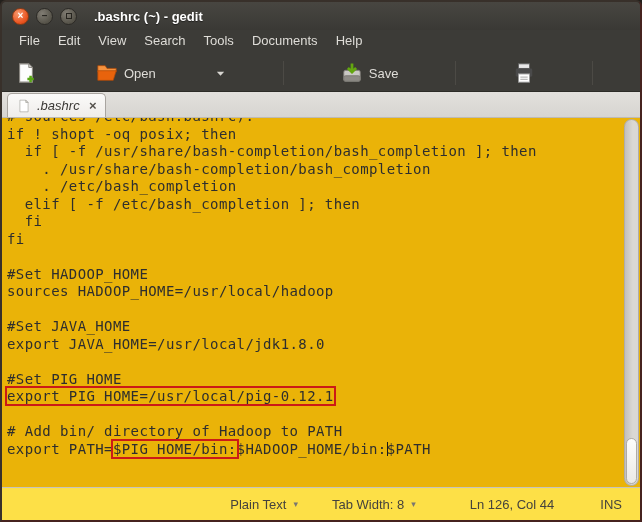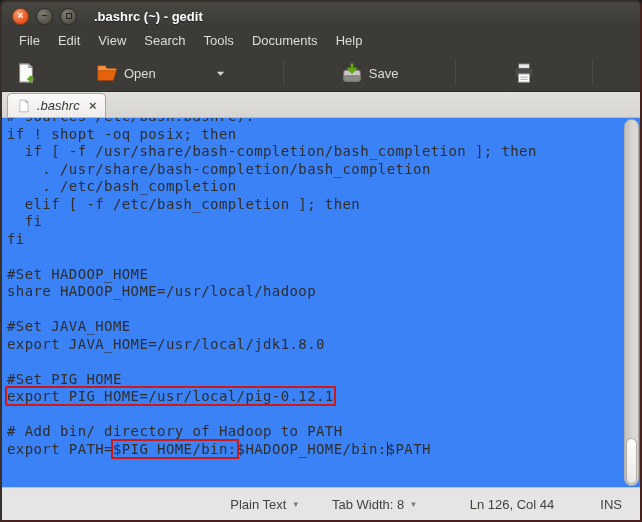--- a/index.html
+++ b/index.html
@@ -34,33 +34,33 @@
   .tb-sep{width:1px;height:24px;background:#2c2b27;border-right:1px solid #4c4a45;margin:0 5px;}
   
   .tabbar{height:26px;flex:0 0 26px;background:linear-gradient(#e2e0dc,#d7d5d1);
     display:flex;align-items:flex-end;padding-left:5px;border-bottom:1px solid #bdbab5;}
   .tab{height:24px;display:flex;align-items:center;gap:6px;padding:0 9px;
     background:linear-gradient(#fbfaf9,#efedea);border:1px solid #a9a5a0;border-bottom:none;
     border-radius:5px 5px 0 0;font-size:13px;color:#3a3835;font-style:italic;}
   .tab .icon{width:14px;height:14px;}
   .tab-close{color:#55524d;font-weight:bold;font-size:13px;margin-left:3px;line-height:1;}
   
-  .editor{flex:1 1 auto;background:#3b82f6;position:relative;overflow:hidden;}
+  .editor{flex:1 1 auto;background:#eab308;position:relative;overflow:hidden;}
   .code{font-family:"DejaVu Sans Mono",monospace;font-size:14px;letter-spacing:0.4px;
     line-height:17.5px;color:#2e2e2e;margin-top:-10px;padding-left:5px;}
   .code-line{min-height:17.5px;white-space:pre;}
   .redbox{outline:2px solid #cb1a17;outline-offset:0px;}
   .caret{display:inline-block;width:1.5px;height:14px;background:#1a1a1a;
     vertical-align:-2px;margin-right:-1.5px;}
   .scrollbar{position:absolute;top:1px;right:1px;bottom:1px;width:15px;border-radius:8px;
     background:linear-gradient(to right,#c3c0bc,#dad8d4 60%);border:1px solid #b0ada8;}
   .scroll-thumb{position:absolute;left:1px;right:1px;bottom:1px;height:46px;
     background:linear-gradient(#fdfdfc,#ebe9e6);border:1px solid #aeaba6;border-radius:7px;}
   
-  .statusbar{height:33px;flex:0 0 33px;background:#e5e5e5;border-top:1px solid #c6c3be;
+  .statusbar{height:33px;flex:0 0 33px;background:#fde047;border-top:1px solid #c6c3be;
     display:flex;align-items:center;font-size:13px;color:#45423d;padding:0 18px;}
   .sb-combo{display:flex;align-items:center;gap:7px;padding:3px 6px;}
   .sb-arrow{font-size:9px;color:#7a7771;}
   .sb-pos{margin-left:48px;}
   .sb-mode{margin-left:46px;}
   .sb-lang{margin-left:auto;margin-right:22px;}
 </style>
 </head>
 <body>
 
@@ -221,21 +221,21 @@
         <div class="code-line" data-name="code-line"><span data-name="code-text"># sources /etc/bash.bashrc).</span></div>
         <div class="code-line" data-name="code-line"><span data-name="code-text">if ! shopt -oq posix; then</span></div>
         <div class="code-line" data-name="code-line"><span data-name="code-text">  if [ -f /usr/share/bash-completion/bash_completion ]; then</span></div>
         <div class="code-line" data-name="code-line"><span data-name="code-text">    . /usr/share/bash-completion/bash_completion</span></div>
         <div class="code-line" data-name="code-line"><span data-name="code-text">    . /etc/bash_completion</span></div>
         <div class="code-line" data-name="code-line"><span data-name="code-text">  elif [ -f /etc/bash_completion ]; then</span></div>
         <div class="code-line" data-name="code-line"><span data-name="code-text">  fi</span></div>
         <div class="code-line" data-name="code-line"><span data-name="code-text">fi</span></div>
         <div class="code-line" data-name="code-line"><span data-name="code-text"></span></div>
         <div class="code-line" data-name="code-line"><span data-name="code-text">#Set HADOOP_HOME</span></div>
-        <div class="code-line" data-name="code-line"><span data-name="code-text">share HADOOP_HOME=/usr/local/hadoop</span></div>
+        <div class="code-line" data-name="code-line"><span data-name="code-text">sources HADOOP_HOME=/usr/local/hadoop</span></div>
         <div class="code-line" data-name="code-line"><span data-name="code-text"></span></div>
         <div class="code-line" data-name="code-line"><span data-name="code-text">#Set JAVA_HOME</span></div>
         <div class="code-line" data-name="code-line"><span data-name="code-text">export JAVA_HOME=/usr/local/jdk1.8.0</span></div>
         <div class="code-line" data-name="code-line"><span data-name="code-text"></span></div>
         <div class="code-line" data-name="code-line"><span data-name="code-text">#Set PIG_HOME</span></div>
         <div class="code-line" data-name="code-line"><span class="redbox" data-name="annotation-box">export PIG_HOME=/usr/local/pig-0.12.1</span></div>
         <div class="code-line" data-name="code-line"><span data-name="code-text"></span></div>
         <div class="code-line" data-name="code-line"><span data-name="code-text"># Add bin/ directory of Hadoop to PATH</span></div>
         <div class="code-line" data-name="code-line"><span data-name="code-text">export PATH=</span><span class="redbox" data-name="annotation-box">$PIG_HOME/bin:</span><span data-name="code-text">$HADOOP_HOME/bin:</span><span class="caret" data-name="text-caret"></span><span data-name="code-text">$PATH</span></div>
       </div>

